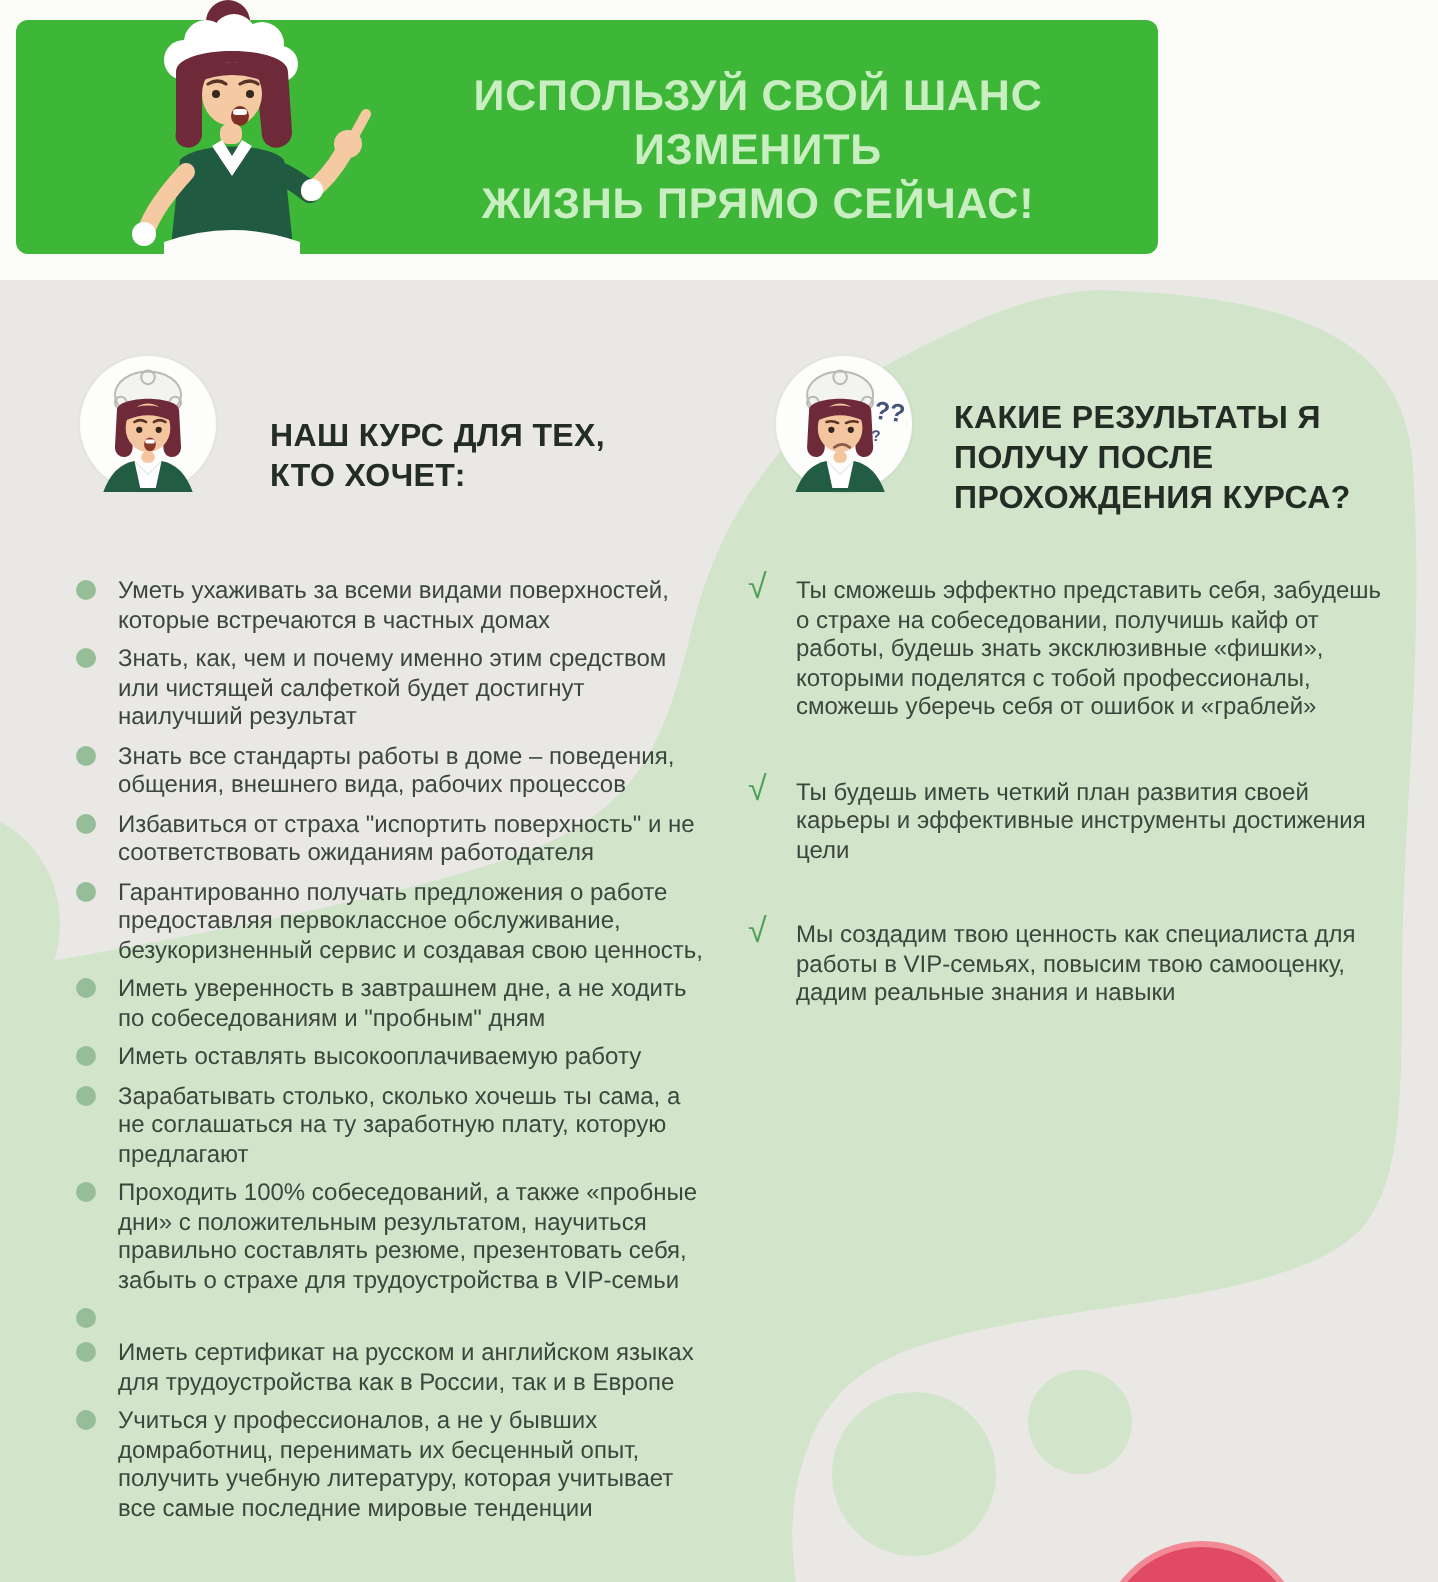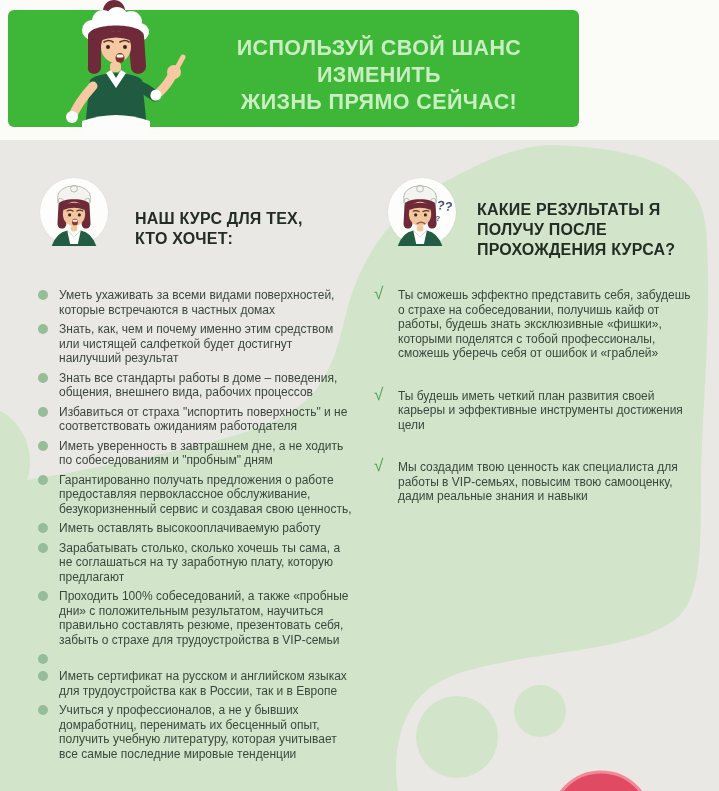--- a/index.html
+++ b/index.html
@@ -188,26 +188,26 @@
           <span>Знать все стандарты работы в доме – поведения, общения, внешнего вида, рабочих процессов</span>
         </li>
 
         <li class="item">
           <span class="bullet"></span>
           <span>Избавиться от страха "испортить поверхность" и не соответствовать ожиданиям работодателя</span>
         </li>
 
         <li class="item">
           <span class="bullet"></span>
+          <span>Гарантированно получать предложения о работе предоставляя первоклассное обслуживание, безукоризненный сервис и создавая свою ценность,</span>
+        </li>
+
+        <li class="item">
+          <span class="bullet"></span>
           <span>Иметь уверенность в завтрашнем дне, а не ходить по собеседованиям и "пробным" дням</span>
-        </li>
-
-        <li class="item">
-          <span class="bullet"></span>
-          <span>Гарантированно получать предложения о работе предоставляя первоклассное обслуживание, безукоризненный сервис и создавая свою ценность,</span>
         </li>
 
         <li class="item">
           <span class="bullet"></span>
           <span>Иметь оставлять высокооплачиваемую работу</span>
         </li>
 
         <li class="item">
           <span class="bullet"></span>
           <span>Зарабатывать столько, сколько хочешь ты сама, а не соглашаться на ту заработную плату, которую предлагают</span>

